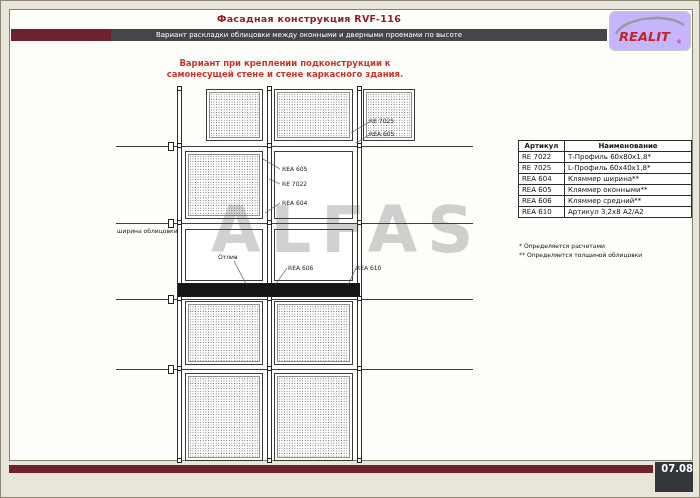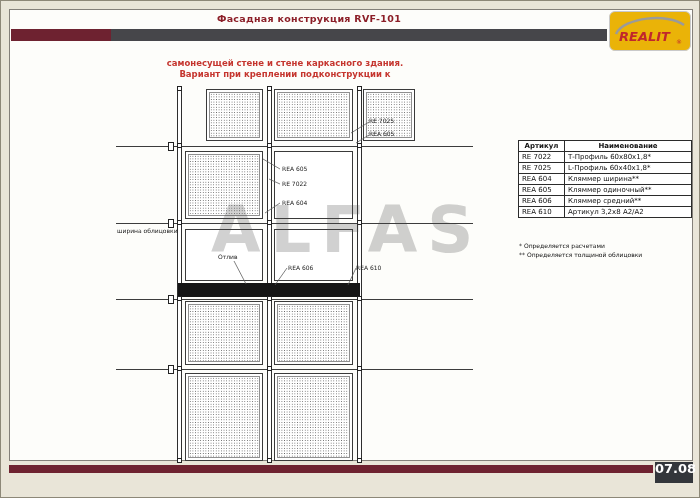--- a/index.html
+++ b/index.html
@@ -4,67 +4,68 @@
 <style>
   html,body{margin:0;padding:0;}
   *{box-sizing:border-box;}
   body{font-family:"DejaVu Sans", sans-serif;background:#b9b3a2;}
   .page{position:relative;width:700px;height:498px;background:#e9e5d8;border:1px solid #8d8878;overflow:hidden;}
   .frame{position:absolute;left:8px;top:8px;width:684px;height:452px;background:#fdfdfa;border:1px solid #84807a;}
   .doc-title{position:absolute;left:8px;top:12px;width:600px;text-align:center;font-size:9.5px;font-weight:bold;color:#8c1f28;letter-spacing:.3px;}
   .bar{position:absolute;left:10px;top:28px;width:596px;height:12px;background:#46464a;display:flex;align-items:center;justify-content:center;}
   .bar-cap{position:absolute;left:0;top:0;width:100px;height:12px;background:#6e2230;}
   .bar-text{position:relative;color:#ffffff;font-size:7px;white-space:nowrap;}
-  .logo-box{position:absolute;left:608px;top:10px;width:82px;height:40px;background:#eab308;border:1px solid #c9c9c9;border-radius:6px;}
+  .logo-box{position:absolute;left:608px;top:10px;width:82px;height:40px;background:#c4b5fd;border:1px solid #c9c9c9;border-radius:6px;}
   .red-heading{position:absolute;left:128px;top:57px;width:312px;text-align:center;color:#c5352e;font-weight:bold;font-size:8.5px;line-height:11px;}
   .hline{position:absolute;height:1px;background:#3c3c3c;}
   .mullion{position:absolute;width:5px;background:#ffffff;border-left:1px solid #2e2e2e;border-right:1px solid #2e2e2e;}
   .panel{position:absolute;background:#ffffff;border:1px solid #3a3a3a;}
   .dots{position:absolute;left:2px;right:2px;top:2px;bottom:2px;border:1px solid #8f8f8f;
         background-image:radial-gradient(#5d5d5d .6px, transparent .8px);background-size:2.6px 2.6px;}
   .clip{position:absolute;width:5px;height:5px;background:#ffffff;border:1px solid #222;}
   .anchor{position:absolute;width:6px;height:9px;background:#ffffff;border:1px solid #222;}
   .band{position:absolute;background:#151515;}
   .lbl{position:absolute;font-size:6px;color:#222;white-space:nowrap;line-height:7px;}
   .wm-name{position:absolute;left:210px;top:180px;font-size:64px;font-weight:bold;letter-spacing:10px;color:rgba(70,70,70,.25);margin-top:12px;}
   .wm-phone{position:absolute;left:238px;top:266px;font-size:20px;font-weight:bold;letter-spacing:1px;color:rgba(80,80,80,.45);}
   table.parts{position:absolute;left:517px;top:139px;border-collapse:collapse;font-size:7px;color:#111;}
   table.parts th,table.parts td{border:1px solid #2b2b2b;padding:1px 3px;height:11px;background:#fff;}
   table.parts th{font-weight:bold;text-align:center;}
   table.parts td{text-align:left;white-space:nowrap;}
   td.art{width:46px;}
   td.nam{width:127px;}
   .note{position:absolute;left:518px;font-size:6px;line-height:8px;color:#111;white-space:nowrap;}
   .footer-strip{position:absolute;left:8px;top:464px;width:644px;height:8px;background:#6e2230;}
-  .page-num{position:absolute;left:654px;top:461px;width:38px;height:21px;background:#33363b;color:#fff;
-            font-size:13px;font-weight:bold;text-align:left;line-height:13px;}
+  .page-num{position:absolute;left:654px;top:461px;width:38px;height:30px;background:#33363b;color:#fff;
+            font-size:10px;font-weight:bold;text-align:right;line-height:13px;}
 </style>
 </head>
 <body>
 
 <div class="page">
 
   <div class="frame"></div>
 
-  <div class="doc-title">Фасадная конструкция RVF-101</div>
+  <div class="doc-title">Фасадная конструкция RVF-116</div>
   <div class="bar">
     <div class="bar-cap"></div>
+    <span class="bar-text">Вариант раскладки облицовки между оконными и дверными проемами по высоте</span>
   </div>
 
   <div class="logo-box">
     <svg width="80" height="38" viewBox="0 0 80 38">
       <path d="M6 22 C 14 5, 58 1, 74 13" fill="none" stroke="#9a9a9a" stroke-width="2.5"></path>
       <text x="9" y="29" font-size="13" font-style="italic" font-weight="bold" fill="#c0272d">REALIT</text>
       <text x="66" y="32" font-size="6" fill="#c0272d">®</text>
     </svg>
   </div>
 
   <div class="red-heading">
+    <div>Вариант при креплении подконструкции к</div>
     <div>самонесущей стене и стене каркасного здания.</div>
-    <div>Вариант при креплении подконструкции к</div>
   </div>
 
   <div class="hline" style="left:115px;top:145px;width:357px;"></div>
   <div class="hline" style="left:115px;top:222px;width:357px;"></div>
   <div class="hline" style="left:115px;top:298px;width:357px;"></div>
   <div class="hline" style="left:115px;top:368px;width:357px;"></div>
 
   <div class="mullion" style="left:176px;top:85px;height:377px;"></div>
   <div class="mullion" style="left:266px;top:85px;height:377px;"></div>
   <div class="mullion" style="left:356px;top:85px;height:377px;"></div>
@@ -165,21 +166,21 @@
     <tr>
       <td class="art">RE 7025</td>
       <td class="nam">L-Профиль 60x40x1,8*</td>
     </tr>
     <tr>
       <td class="art">REA 604</td>
       <td class="nam">Кляммер ширина**</td>
     </tr>
     <tr>
       <td class="art">REA 605</td>
-      <td class="nam">Кляммер одиночный**</td>
+      <td class="nam">Кляммер оконными**</td>
     </tr>
     <tr>
       <td class="art">REA 606</td>
       <td class="nam">Кляммер средний**</td>
     </tr>
     <tr>
       <td class="art">REA 610</td>
       <td class="nam">Артикул 3,2x8 А2/А2</td>
     </tr>
   </tbody>

